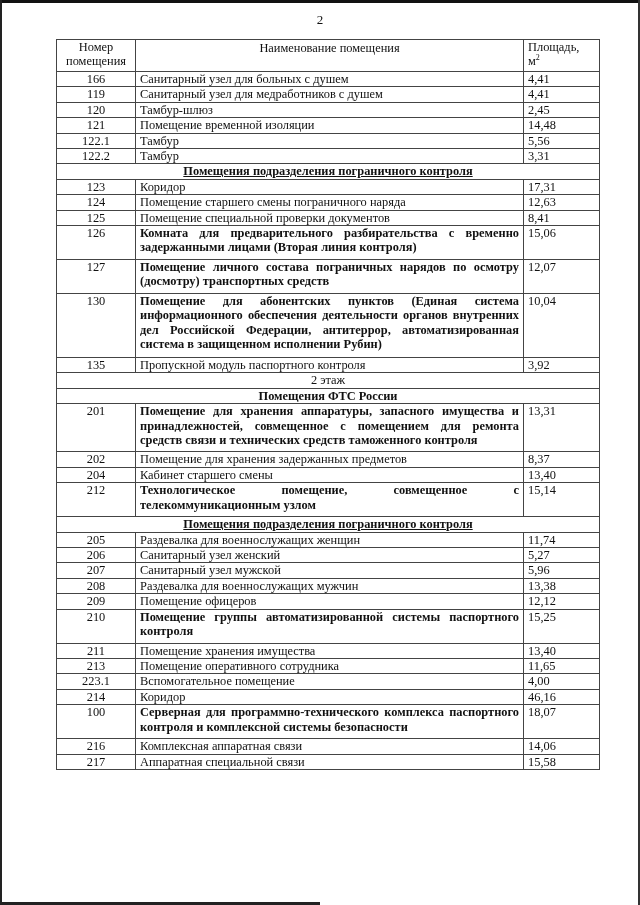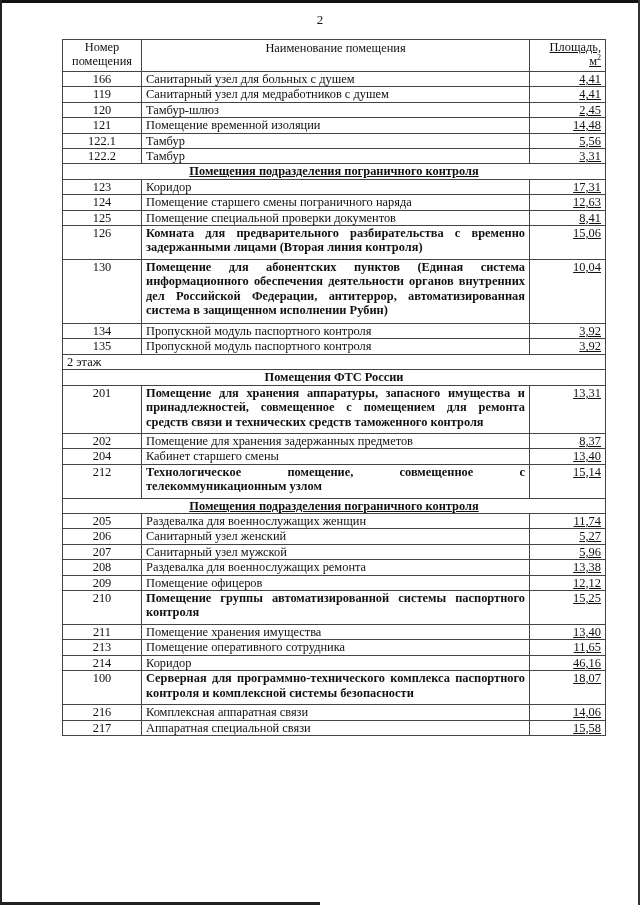--- a/index.html
+++ b/index.html
@@ -6,35 +6,35 @@
   body {
     width: 640px; height: 905px; background: #ffffff; position: relative; overflow: hidden;
     font-family: "Liberation Serif", "DejaVu Serif", serif; color: #111;
   }
   .scan-top { position: absolute; left: 0; top: 0; width: 640px; height: 3px; background: #111; }
   .scan-left { position: absolute; left: 0; top: 0; width: 2px; height: 905px; background: #222; }
   .scan-right { position: absolute; right: 0; top: 0; width: 2px; height: 905px; background: #333; }
   .scan-bottom { position: absolute; left: 0; bottom: 0; width: 320px; height: 3px; background: #222; }
   .page-number { position: absolute; top: 12px; left: 0; width: 640px; text-align: center; font-size: 13px; }
   table.rooms {
-    position: absolute; left: 62px; top: 39px; width: 544px;
+    position: absolute; left: 56px; top: 39px; width: 544px;
     border-collapse: collapse; font-size: 12.4px; line-height: 14.4px;
   }
   table.rooms td, table.rooms th {
     border: 1px solid #444; padding: 0 4px; vertical-align: top; font-weight: normal;
   }
   .c-num { width: 70px; text-align: center; }
-  .c-area { width: 67px; text-align: right; text-decoration: underline; }
+  .c-area { width: 67px; text-align: left; }
   .c-name { text-align: left; }
   .c-name.just { text-align: justify; text-align-last: left; font-weight: bold; }
   th.c-num, th.c-area { vertical-align: top; line-height: 13.5px; }
   th.c-name { text-align: center; vertical-align: middle; }
   tr.hdr th { height: 30px; padding-top: 1px; }
   tr.sec td { text-align: center; font-weight: bold; text-decoration: underline; }
-  tr.floor td { text-align: left; }
+  tr.floor td { text-align: center; }
   tr.sec.plain td { text-decoration: none; margin-left: 13px; }
   sup { font-size: 8px; line-height: 0; }
   .multi2 td { height: 33px; }
   .multi3 td { height: 47px; margin-top: 44px; }
   .multi4 td { height: 63px; }
 </style>
 </head>
 <body>
 
 <div class="scan-top"></div>
@@ -99,31 +99,31 @@
       <tr>
         <td class="c-num">125</td>
         <td class="c-name">Помещение специальной проверки документов</td>
         <td class="c-area">8,41</td>
       </tr>
       <tr class="multi2">
         <td class="c-num">126</td>
         <td class="c-name just">Комната для предварительного разбирательства с временно задержанными лицами (Вторая линия контроля)</td>
         <td class="c-area">15,06</td>
       </tr>
+      <tr class="multi2">
+        <td class="c-num">127</td>
+        <td class="c-name just">Помещение личного состава пограничных нарядов по осмотру (досмотру) транспортных средств</td>
+        <td class="c-area">12,07</td>
+      </tr>
       <tr class="multi4">
         <td class="c-num">130</td>
         <td class="c-name just">Помещение для абонентских пунктов (Единая система информационного обеспечения деятельности органов внутренних дел Российской Федерации, антитеррор, автоматизированная система в защищенном исполнении Рубин)</td>
         <td class="c-area">10,04</td>
       </tr>
       <tr>
-        <td class="c-num">134</td>
-        <td class="c-name">Пропускной модуль паспортного контроля</td>
-        <td class="c-area">3,92</td>
-      </tr>
-      <tr>
         <td class="c-num">135</td>
         <td class="c-name">Пропускной модуль паспортного контроля</td>
         <td class="c-area">3,92</td>
       </tr>
       <tr class="floor">
         <td colspan="3">2 этаж</td>
       </tr>
       <tr class="sec plain">
         <td colspan="3">Помещения ФТС России</td>
       </tr>
@@ -160,21 +160,21 @@
         <td class="c-name">Санитарный узел женский</td>
         <td class="c-area">5,27</td>
       </tr>
       <tr>
         <td class="c-num">207</td>
         <td class="c-name">Санитарный узел мужской</td>
         <td class="c-area">5,96</td>
       </tr>
       <tr>
         <td class="c-num">208</td>
-        <td class="c-name">Раздевалка для военнослужащих ремонта</td>
+        <td class="c-name">Раздевалка для военнослужащих мужчин</td>
         <td class="c-area">13,38</td>
       </tr>
       <tr>
         <td class="c-num">209</td>
         <td class="c-name">Помещение офицеров</td>
         <td class="c-area">12,12</td>
       </tr>
       <tr class="multi2">
         <td class="c-num">210</td>
         <td class="c-name just">Помещение группы автоматизированной системы паспортного контроля</td>
@@ -184,20 +184,25 @@
         <td class="c-num">211</td>
         <td class="c-name">Помещение хранения имущества</td>
         <td class="c-area">13,40</td>
       </tr>
       <tr>
         <td class="c-num">213</td>
         <td class="c-name">Помещение оперативного сотрудника</td>
         <td class="c-area">11,65</td>
       </tr>
       <tr>
+        <td class="c-num">223.1</td>
+        <td class="c-name">Вспомогательное помещение</td>
+        <td class="c-area">4,00</td>
+      </tr>
+      <tr>
         <td class="c-num">214</td>
         <td class="c-name">Коридор</td>
         <td class="c-area">46,16</td>
       </tr>
       <tr class="multi2">
         <td class="c-num">100</td>
         <td class="c-name just">Серверная для программно-технического комплекса паспортного контроля и комплексной системы безопасности</td>
         <td class="c-area">18,07</td>
       </tr>
       <tr>

